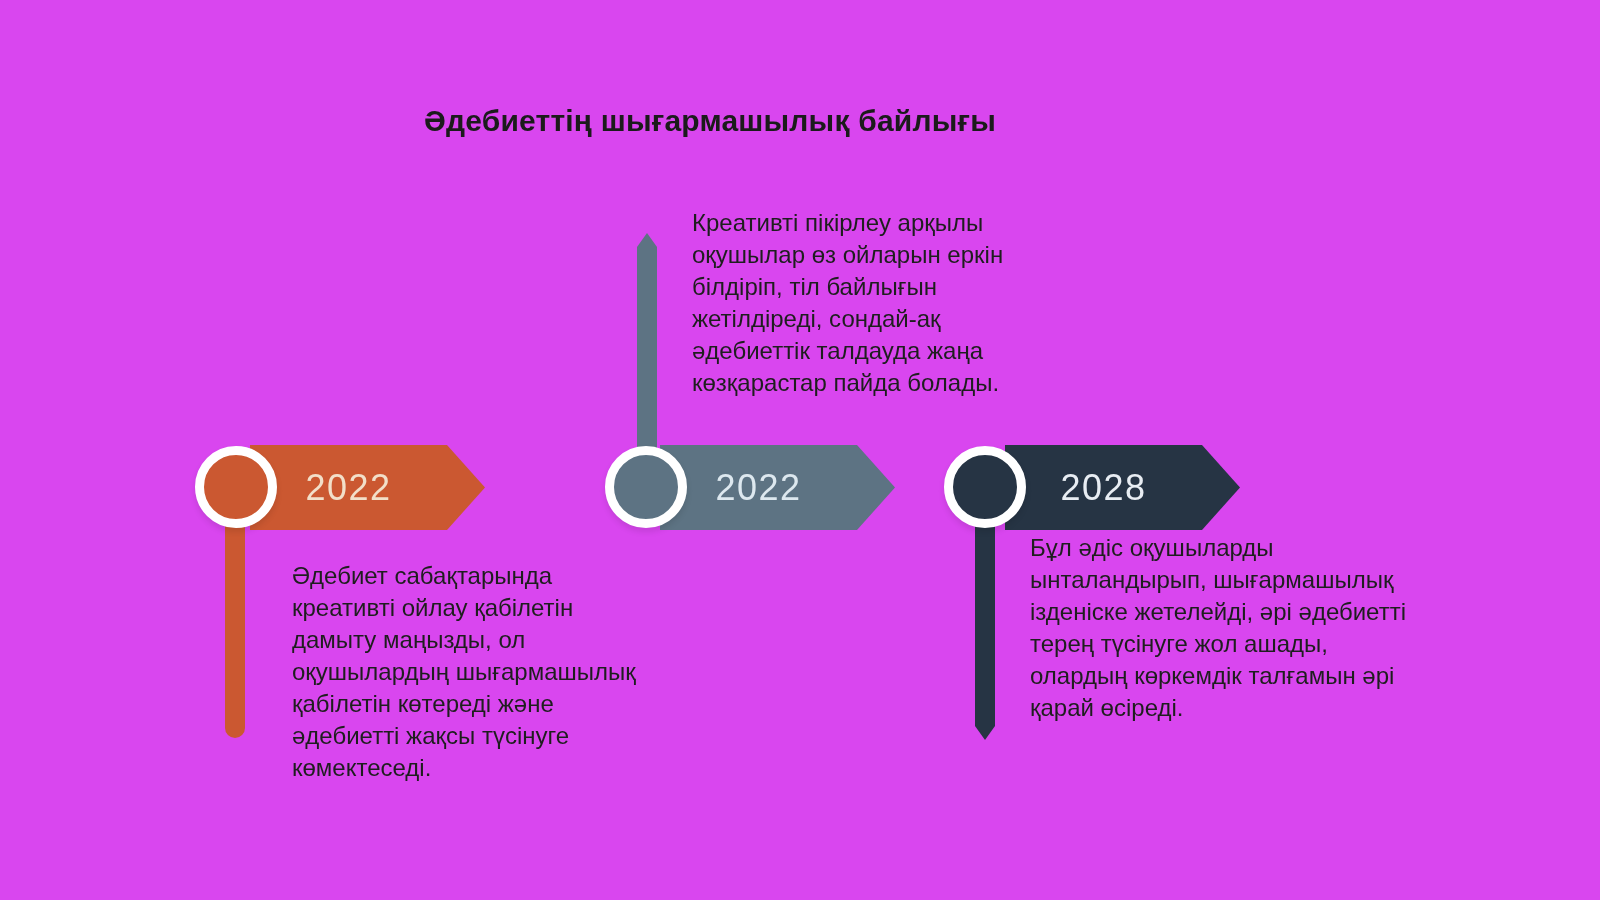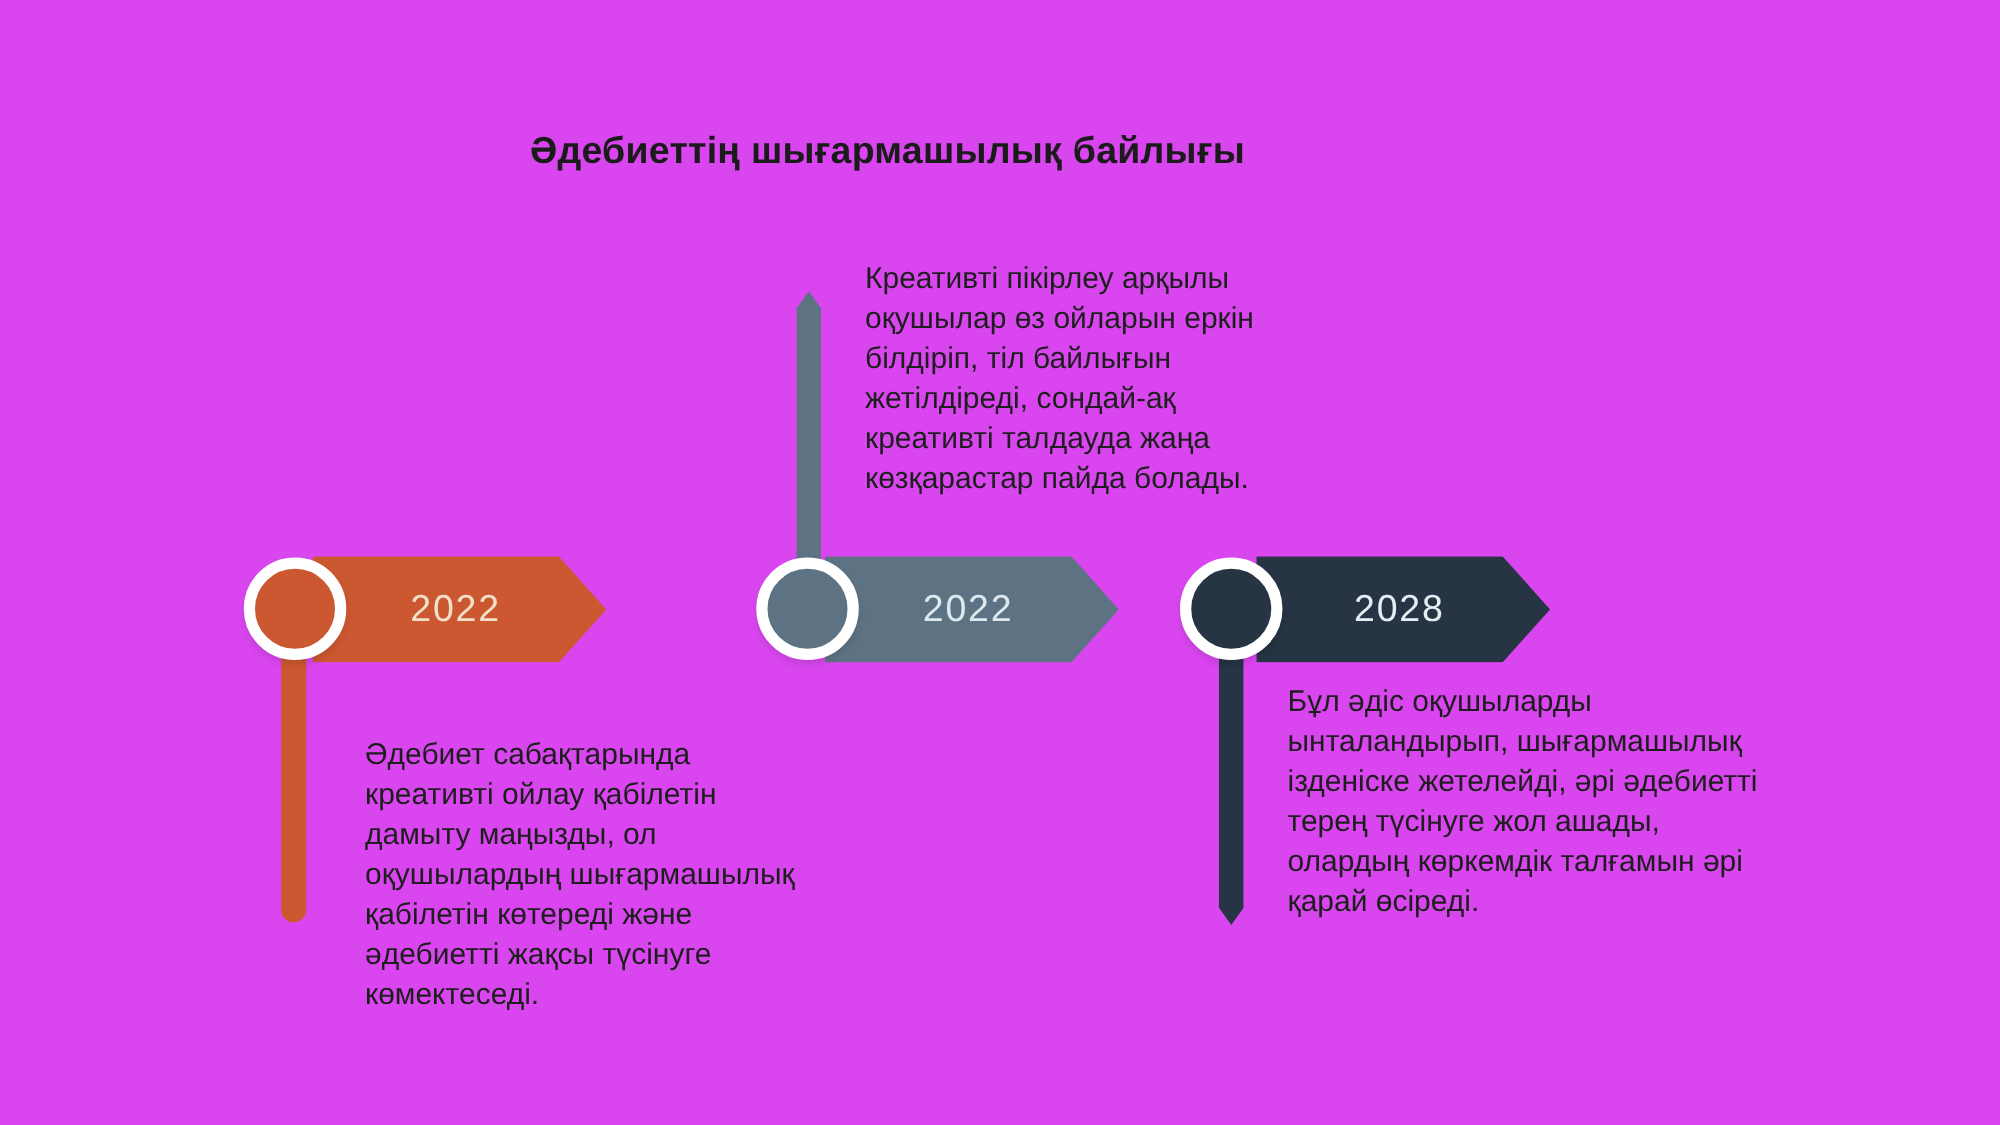--- a/index.html
+++ b/index.html
@@ -43,27 +43,27 @@
     position: absolute;
     width: 235px;
     height: 85px;
     top: 445px;
     z-index: 2;
     clip-path: polygon(0 0, calc(100% - 38px) 0, 100% 50%, calc(100% - 38px) 100%, 0 100%);
     filter: drop-shadow(0 4px 4px rgba(0,0,0,0.15));
   }
   .year {
     position: absolute;
-    left: 16px; top: 0;
+    left: 0; top: 0;
     height: 100%;
     width: calc(100% - 38px);
     display: flex;
     align-items: center;
     justify-content: center;
-    font-size: 30px;
+    font-size: 36px;
     font-weight: 400;
     letter-spacing: 1.5px;
   }
 
   
   .node {
     position: absolute;
     width: 64px;
     height: 64px;
     border: 9px solid #ffffff;
@@ -80,33 +80,33 @@
     font-size: 24px;
     line-height: 32px;
     color: #1e1e1e;
     z-index: 4;
   }
 
   
   .m1 .stem  { left: 225px; top: 495px; height: 243px; }
   .m1 .arrow { left: 250px; }
   .m1 .node  { left: 195px; top: 446px; }
-  .m1 .desc  { left: 292px; top: 588px; }
+  .m1 .desc  { left: 292px; top: 560px; }
 
   
   .m2 .stem  { left: 637px; top: 233px; height: 240px; }
   .m2 .arrow { left: 660px; }
   .m2 .node  { left: 605px; top: 446px; }
   .m2 .desc  { left: 692px; top: 207px; }
 
   
   .m3 .stem  { left: 975px; top: 495px; height: 245px; }
   .m3 .arrow { left: 1005px; }
   .m3 .node  { left: 944px; top: 446px; }
-  .m3 .desc  { left: 1030px; top: 546px; width: 392px; }
+  .m3 .desc  { left: 1030px; top: 532px; width: 392px; }
 </style>
 </head>
 <body>
 
 <div class="stage">
 
   <h1 class="title">Әдебиеттің шығармашылық байлығы</h1>
 
   <section class="m1">
     <div class="stem stem-rounded" style="background-color: rgb(203, 88, 49);"></div>
@@ -116,21 +116,21 @@
     <div class="node" style="background-color: rgb(203, 88, 49);"></div>
     <p class="desc">Әдебиет сабақтарында креативті ойлау қабілетін дамыту маңызды, ол оқушылардың шығармашылық қабілетін көтереді және әдебиетті жақсы түсінуге көмектеседі.</p>
   </section>
 
   <section class="m2">
     <div class="stem stem-point-up" style="background-color: rgb(93, 115, 131);"></div>
     <div class="arrow" style="background-color: rgb(93, 115, 131);">
       <span class="year" style="color: rgb(221, 232, 239);">2022</span>
     </div>
     <div class="node" style="background-color: rgb(93, 115, 131);"></div>
-    <p class="desc">Креативті пікірлеу арқылы оқушылар өз ойларын еркін білдіріп, тіл байлығын жетілдіреді, сондай-ақ креативті талдауда жаңа көзқарастар пайда болады.</p>
+    <p class="desc">Креативті пікірлеу арқылы оқушылар өз ойларын еркін білдіріп, тіл байлығын жетілдіреді, сондай-ақ әдебиеттік талдауда жаңа көзқарастар пайда болады.</p>
   </section>
 
   <section class="m3">
     <div class="stem stem-point-down" style="background-color: rgb(38, 52, 68);"></div>
     <div class="arrow" style="background-color: rgb(38, 52, 68);">
       <span class="year" style="color: rgb(232, 237, 243);">2028</span>
     </div>
     <div class="node" style="background-color: rgb(38, 52, 68);"></div>
     <p class="desc">Бұл әдіс оқушыларды ынталандырып, шығармашылық ізденіске жетелейді, әрі әдебиетті терең түсінуге жол ашады, олардың көркемдік талғамын әрі қарай өсіреді.</p>
   </section>

